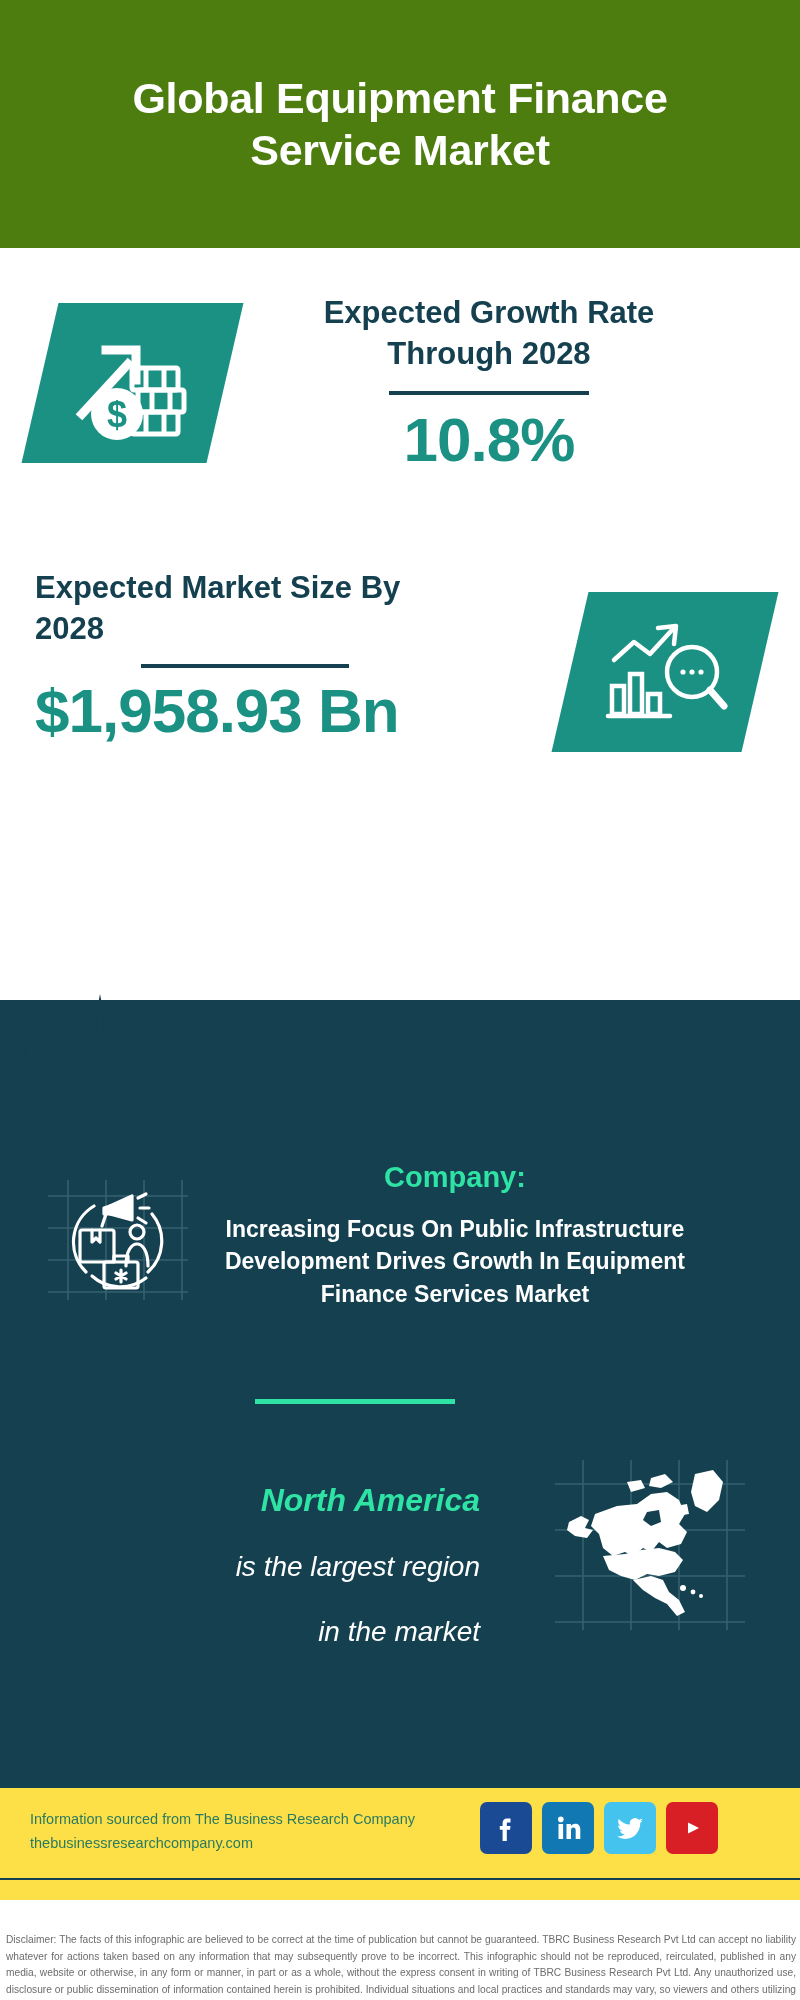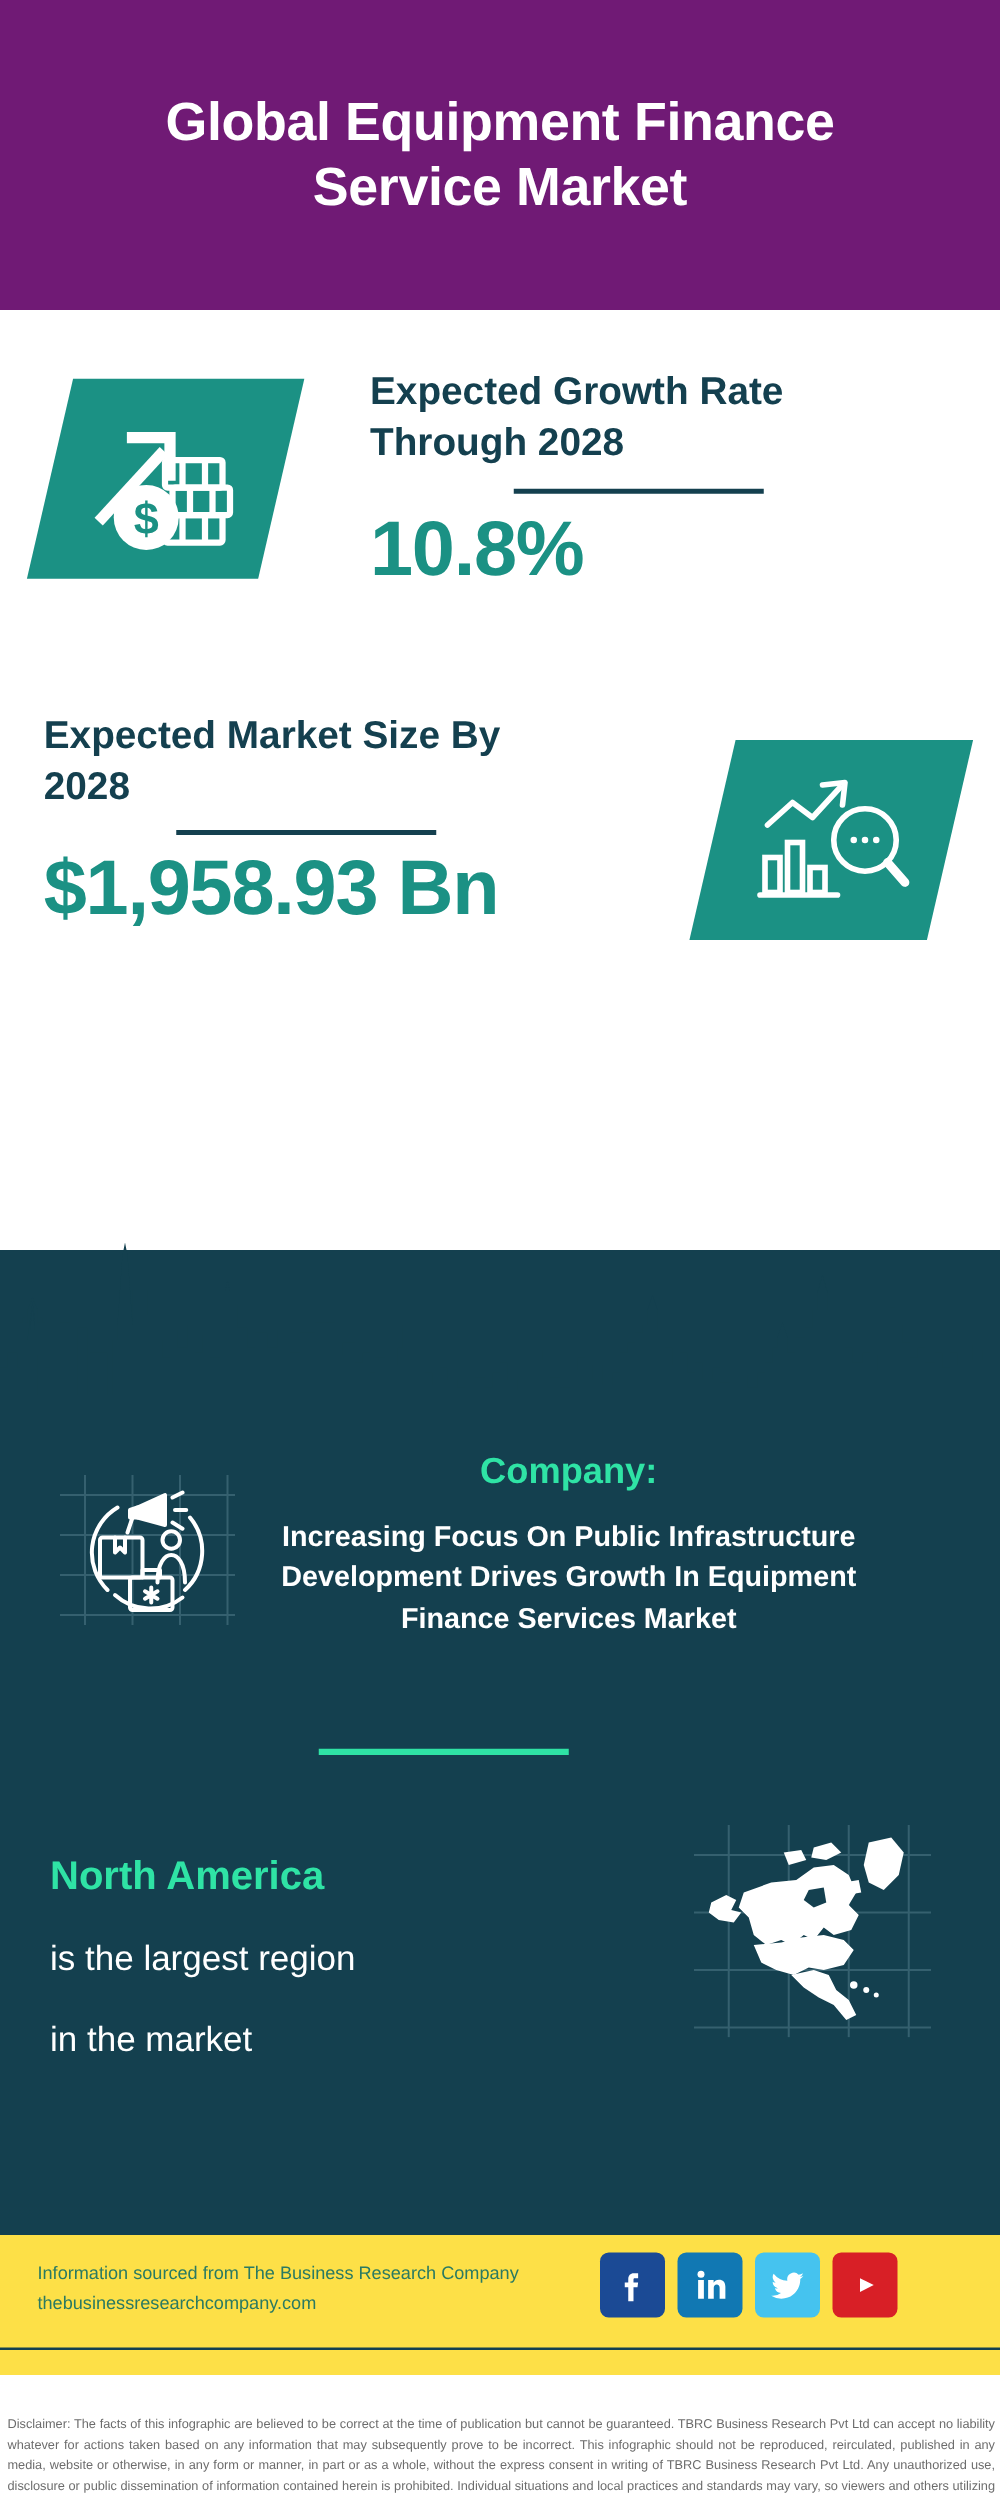--- a/index.html
+++ b/index.html
@@ -8,21 +8,21 @@
     background:#ffffff;
     font-family:"Liberation Sans", sans-serif;
     overflow:hidden;
     position:relative;
   }
   .page{width:800px;height:2000px;position:relative;overflow:hidden;background:#fff;}
 
   
   .header{
     position:absolute;left:0;top:0;width:800px;height:248px;
-    background:#701a75;
+    background:#4d7c0f;
     display:flex;align-items:center;justify-content:center;
   }
   .header-title{
     color:#ffffff;
     font-size:43px;line-height:1.22;
     font-weight:bold;
     text-align:center;
     letter-spacing:-0.3px;
     padding:0 60px;
     max-width:640px;
@@ -34,21 +34,21 @@
     position:absolute;left:40px;top:55px;width:185px;height:160px;
     background:#1b9184;
     transform:skewX(-13deg);
   }
   .shape-left .ico{
     position:absolute;left:0;top:0;width:100%;height:100%;
     transform:skewX(13deg);
     display:flex;align-items:center;justify-content:center;
   }
   .stat1-text{
-    position:absolute;left:296px;top:45px;width:430px;text-align:left;
+    position:absolute;left:274px;top:45px;width:430px;text-align:center;
   }
   .stat-label{
     color:#14404f;font-size:31px;font-weight:bold;line-height:1.32;
   }
   .rule{
     width:200px;height:4px;background:#14404f;margin:16px auto 12px auto;border:0;
   }
   .stat-value{
     color:#1b9184;font-size:62px;font-weight:bold;line-height:1.05;letter-spacing:-1px;
   }
@@ -89,21 +89,21 @@
   }
   .driver-body{
     color:#ffffff;font-size:23px;font-weight:bold;line-height:1.42;
   }
   .green-rule{
     position:absolute;left:255px;top:1399px;width:200px;height:5px;background:#2fe3a5;
   }
 
   
   .region-row{position:absolute;left:0;top:1450px;width:800px;height:230px;}
-  .region-text{position:absolute;left:40px;top:30px;width:440px;text-align:left;}
+  .region-text{position:absolute;left:40px;top:30px;width:440px;text-align:right;font-style:italic;}
   .region-name{color:#2fe3a5;font-size:32px;font-weight:bold;line-height:1.25;}
   .region-sub{color:#ffffff;font-size:28px;line-height:1.33;font-weight:normal;margin-top:28px;}
   .region-map-wrap{
     position:absolute;left:555px;top:10px;width:190px;height:170px;overflow:hidden;
   }
 
   
   .footer{
     position:absolute;left:0;top:1788px;width:800px;height:112px;background:#fde047;
   }

